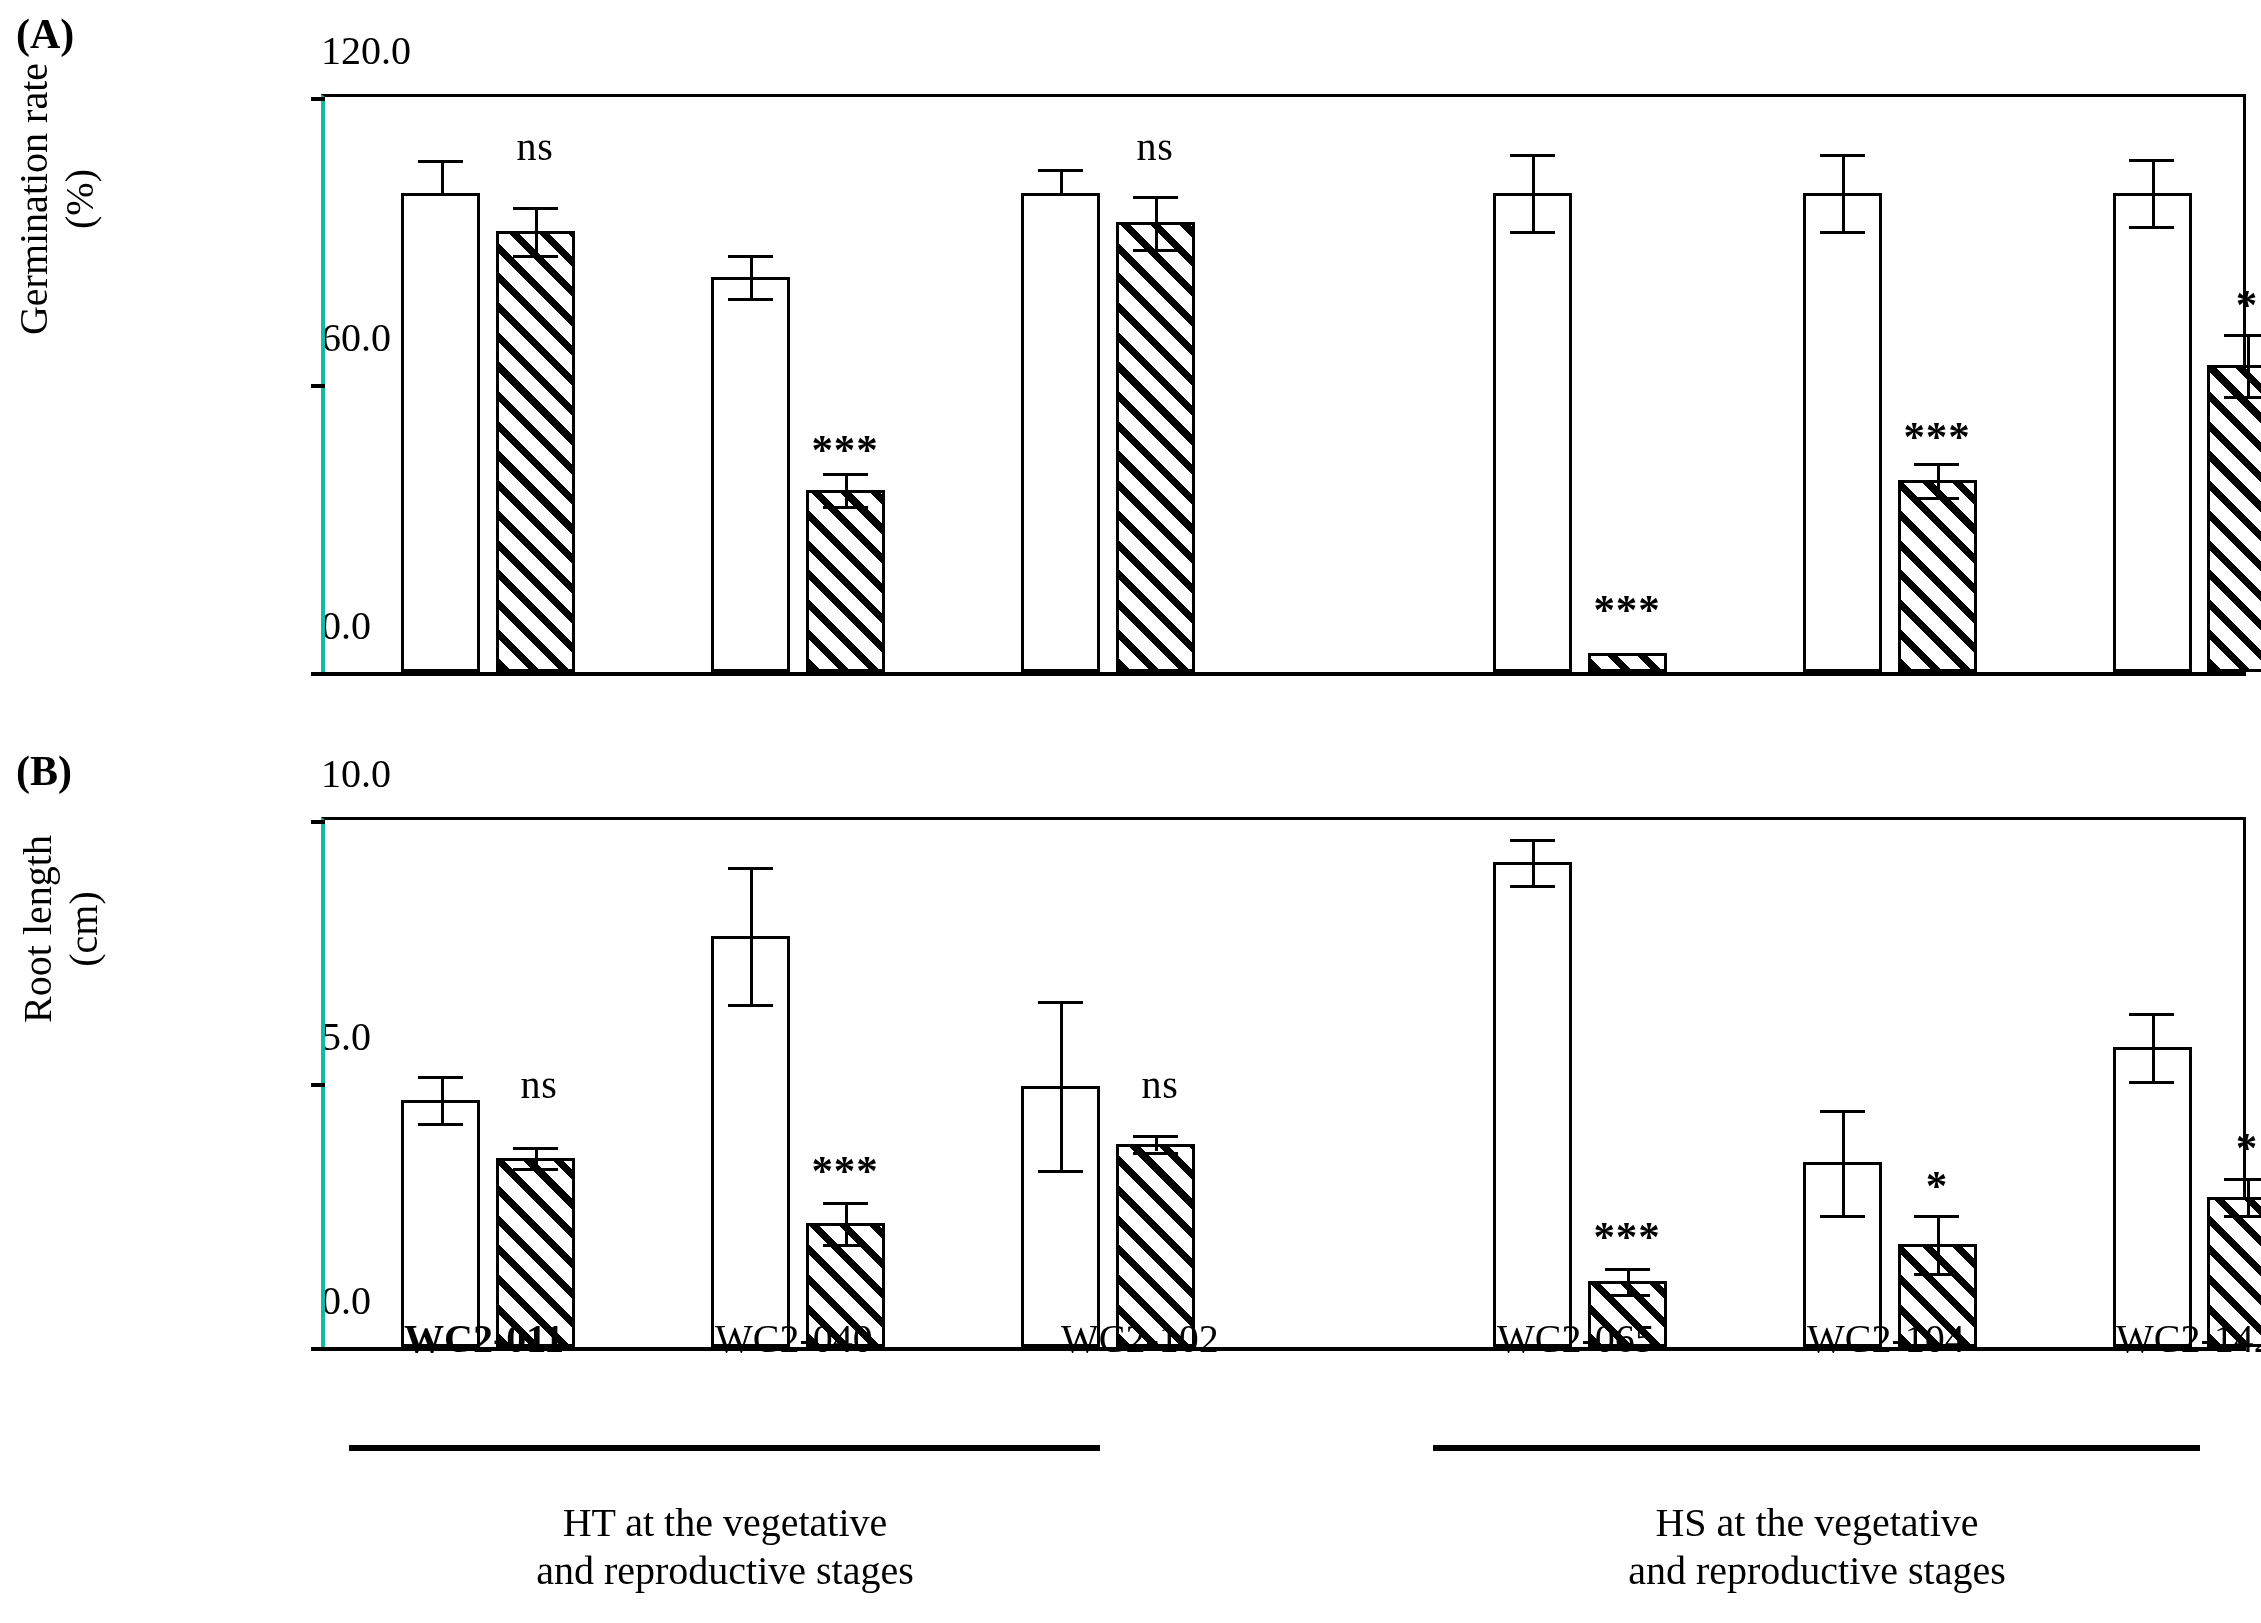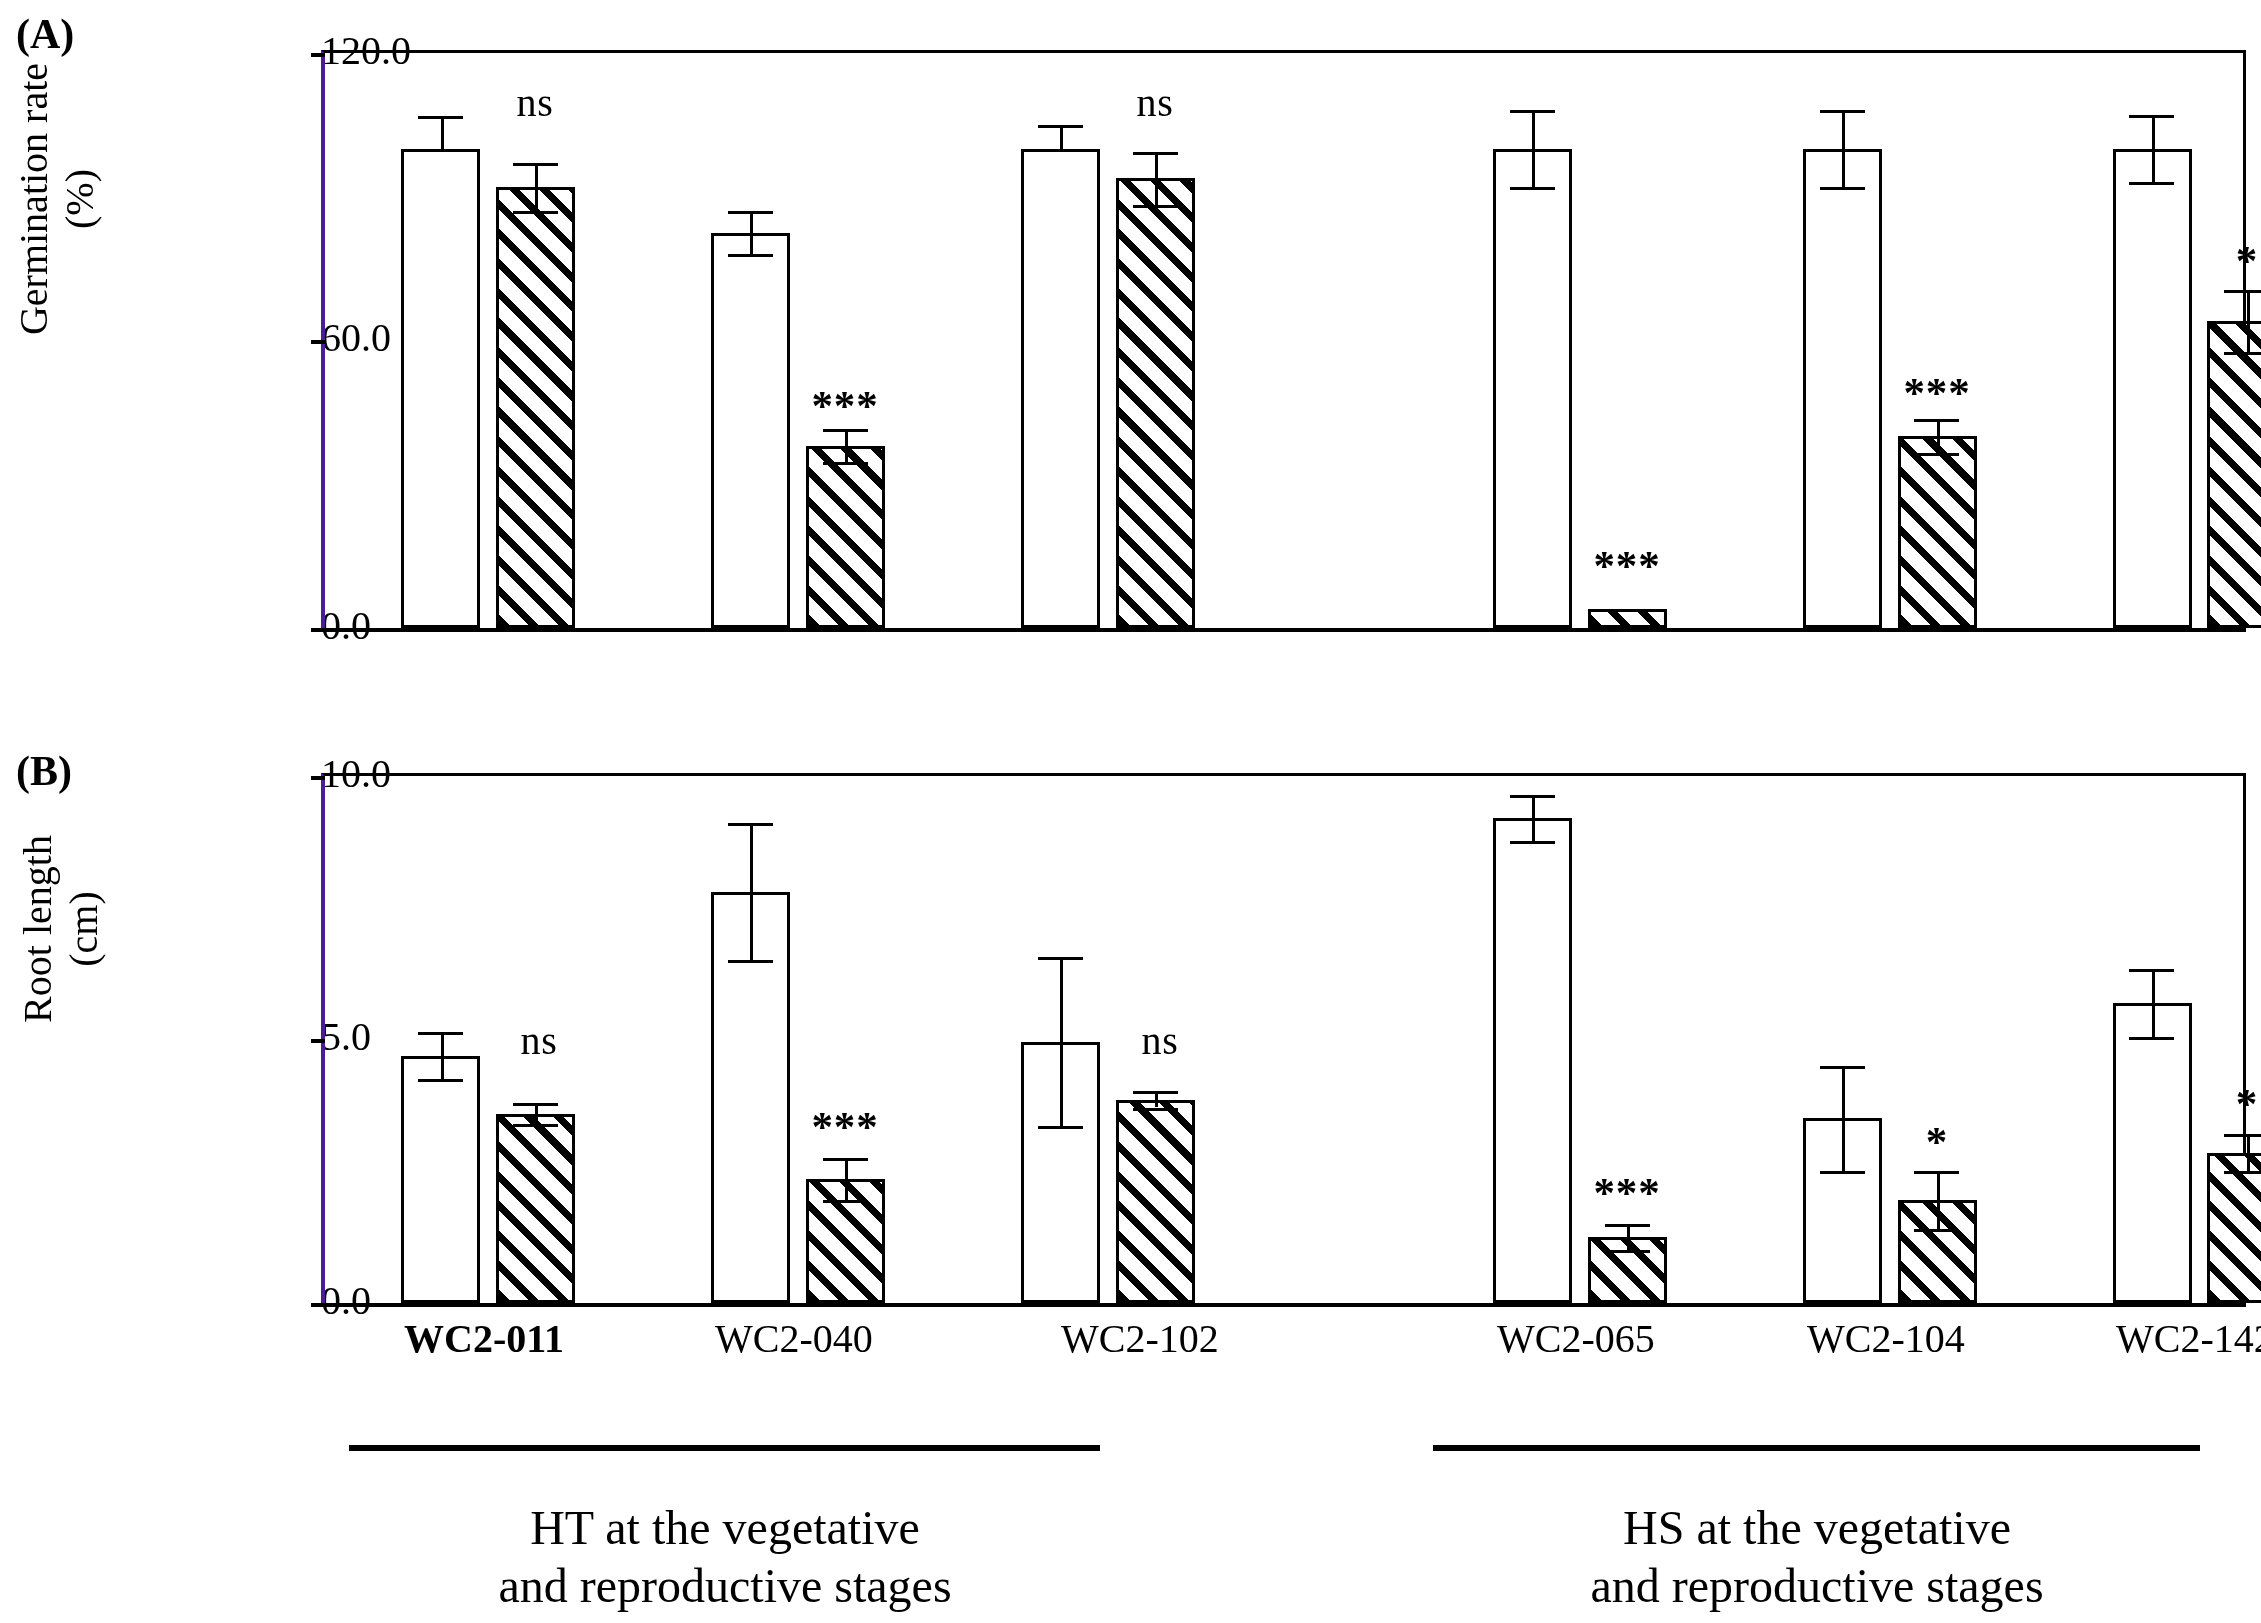--- a/index.html
+++ b/index.html
@@ -16,23 +16,24 @@
   }
   .axis-title{
     position:absolute;
     font-size:40px;
     text-align:center;
     transform-origin:center center;
     line-height:1.15;
   }
   .plot{
     position:absolute;
-    border-left:4px solid #4c1d95;
+    border-left:4px solid #14b8a6;
     border-bottom:4px solid #000;
     box-sizing:content-box;
+    margin-top:44px;
   }
   .plot.framed{
     border-top:3.2px solid #000;
     border-right:3.2px solid #000;
   }
   .ytick{
     position:absolute;right:100%;
     font-size:40px;white-space:nowrap;
     padding-right:14.4px;
     transform:translateY(-50%);
@@ -72,21 +73,21 @@
 
   
   .catlabel{
     position:absolute;font-size:40px;white-space:nowrap;
     transform:translateX(-50%);
   }
   .grouprule{
     position:absolute;height:0;border-top:6.4px solid #000;
   }
   .grouptext{
-    position:absolute;font-size:48px;text-align:center;line-height:1.2;
+    position:absolute;font-size:40px;text-align:center;line-height:1.2;
     transform:translateX(-50%);
   }
 </style>
 </head>
 <body>
 
 <div class="page">
 
   <div class="panel-label" style="left:16px;top:9.6px;">(A)</div>
 

